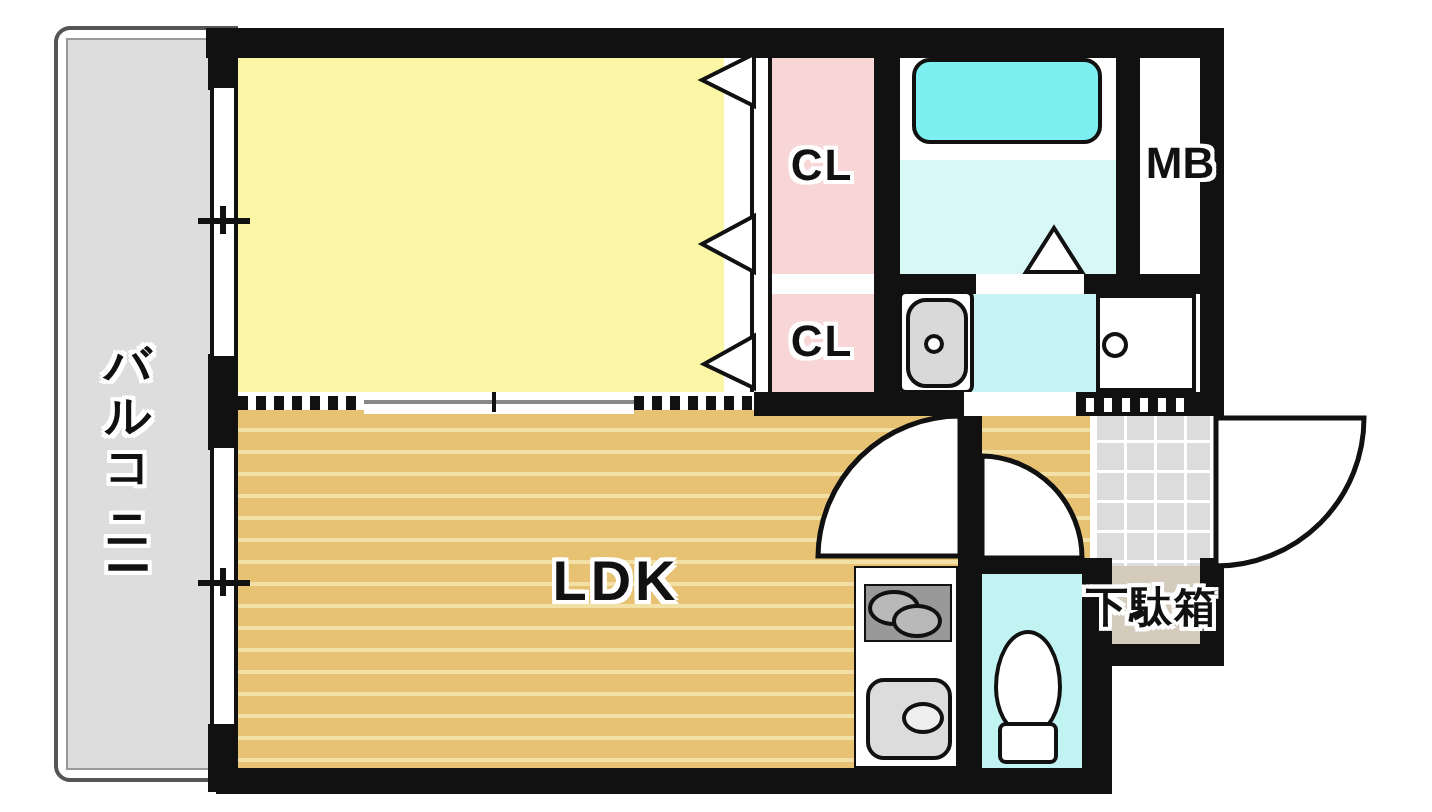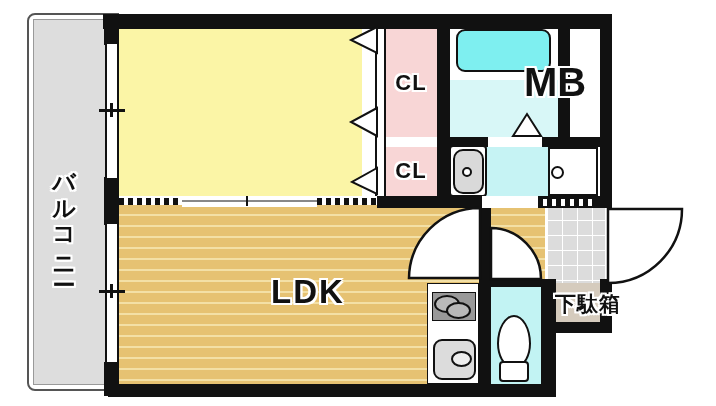--- a/index.html
+++ b/index.html
@@ -73,23 +73,23 @@
   .tickh{position:absolute;background:var(--wall);height:3px;width:26px;}
   .tickv{position:absolute;background:var(--wall);width:3px;height:14px;}
   
   .slider{left:182px;top:196px;width:135px;height:11px;background:#fff;}
   .slider-line{left:182px;top:200px;width:135px;height:2px;background:#888;}
   .slider-tick{left:246px;top:196px;width:2px;height:10px;background:var(--wall);}
   .gap{position:absolute;background:#fff;}
   svg.overlay{position:absolute;left:0;top:0;pointer-events:none;}
   .t-yoshitsu{left:252px;top:108px;font-size:30px;letter-spacing:3px;}
   .t-cl{font-size:22px;letter-spacing:1px;}
-  .t-mb{left:555px;top:82px;font-size:40px;}
-  .t-ldk{left:298px;top:291px;font-size:33px;letter-spacing:2px;padding-left:20px;}
-  .t-geta{left:588px;top:304px;font-size:21px;letter-spacing:1px;font-family:Liberation Serif, serif;}
+  .t-mb{left:590px;top:82px;font-size:22px;}
+  .t-ldk{left:298px;top:291px;font-size:28px;letter-spacing:2px;padding-left:20px;}
+  .t-geta{left:576px;top:304px;font-size:21px;letter-spacing:1px;}
   .t-balcony{left:64px;top:215px;font-size:23px;writing-mode:vertical-rl;letter-spacing:3px;}
 </style>
 </head>
 <body>
 
 <div class="plan">
 
   <div class="abs balcony-outer"></div>
   <div class="abs balcony-inner"></div>
 

